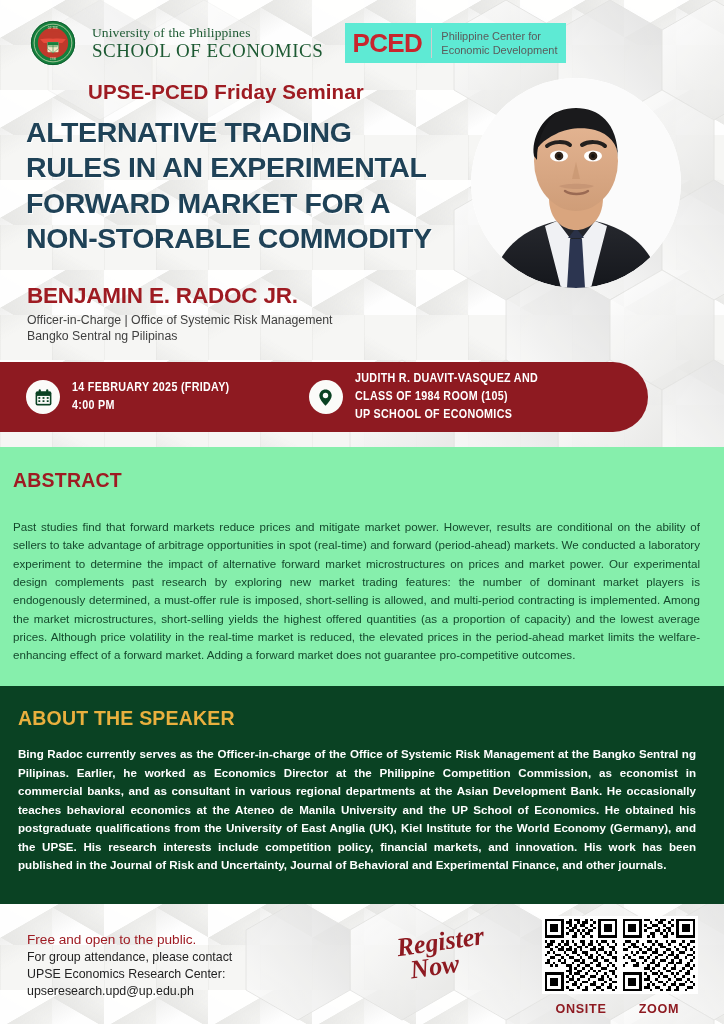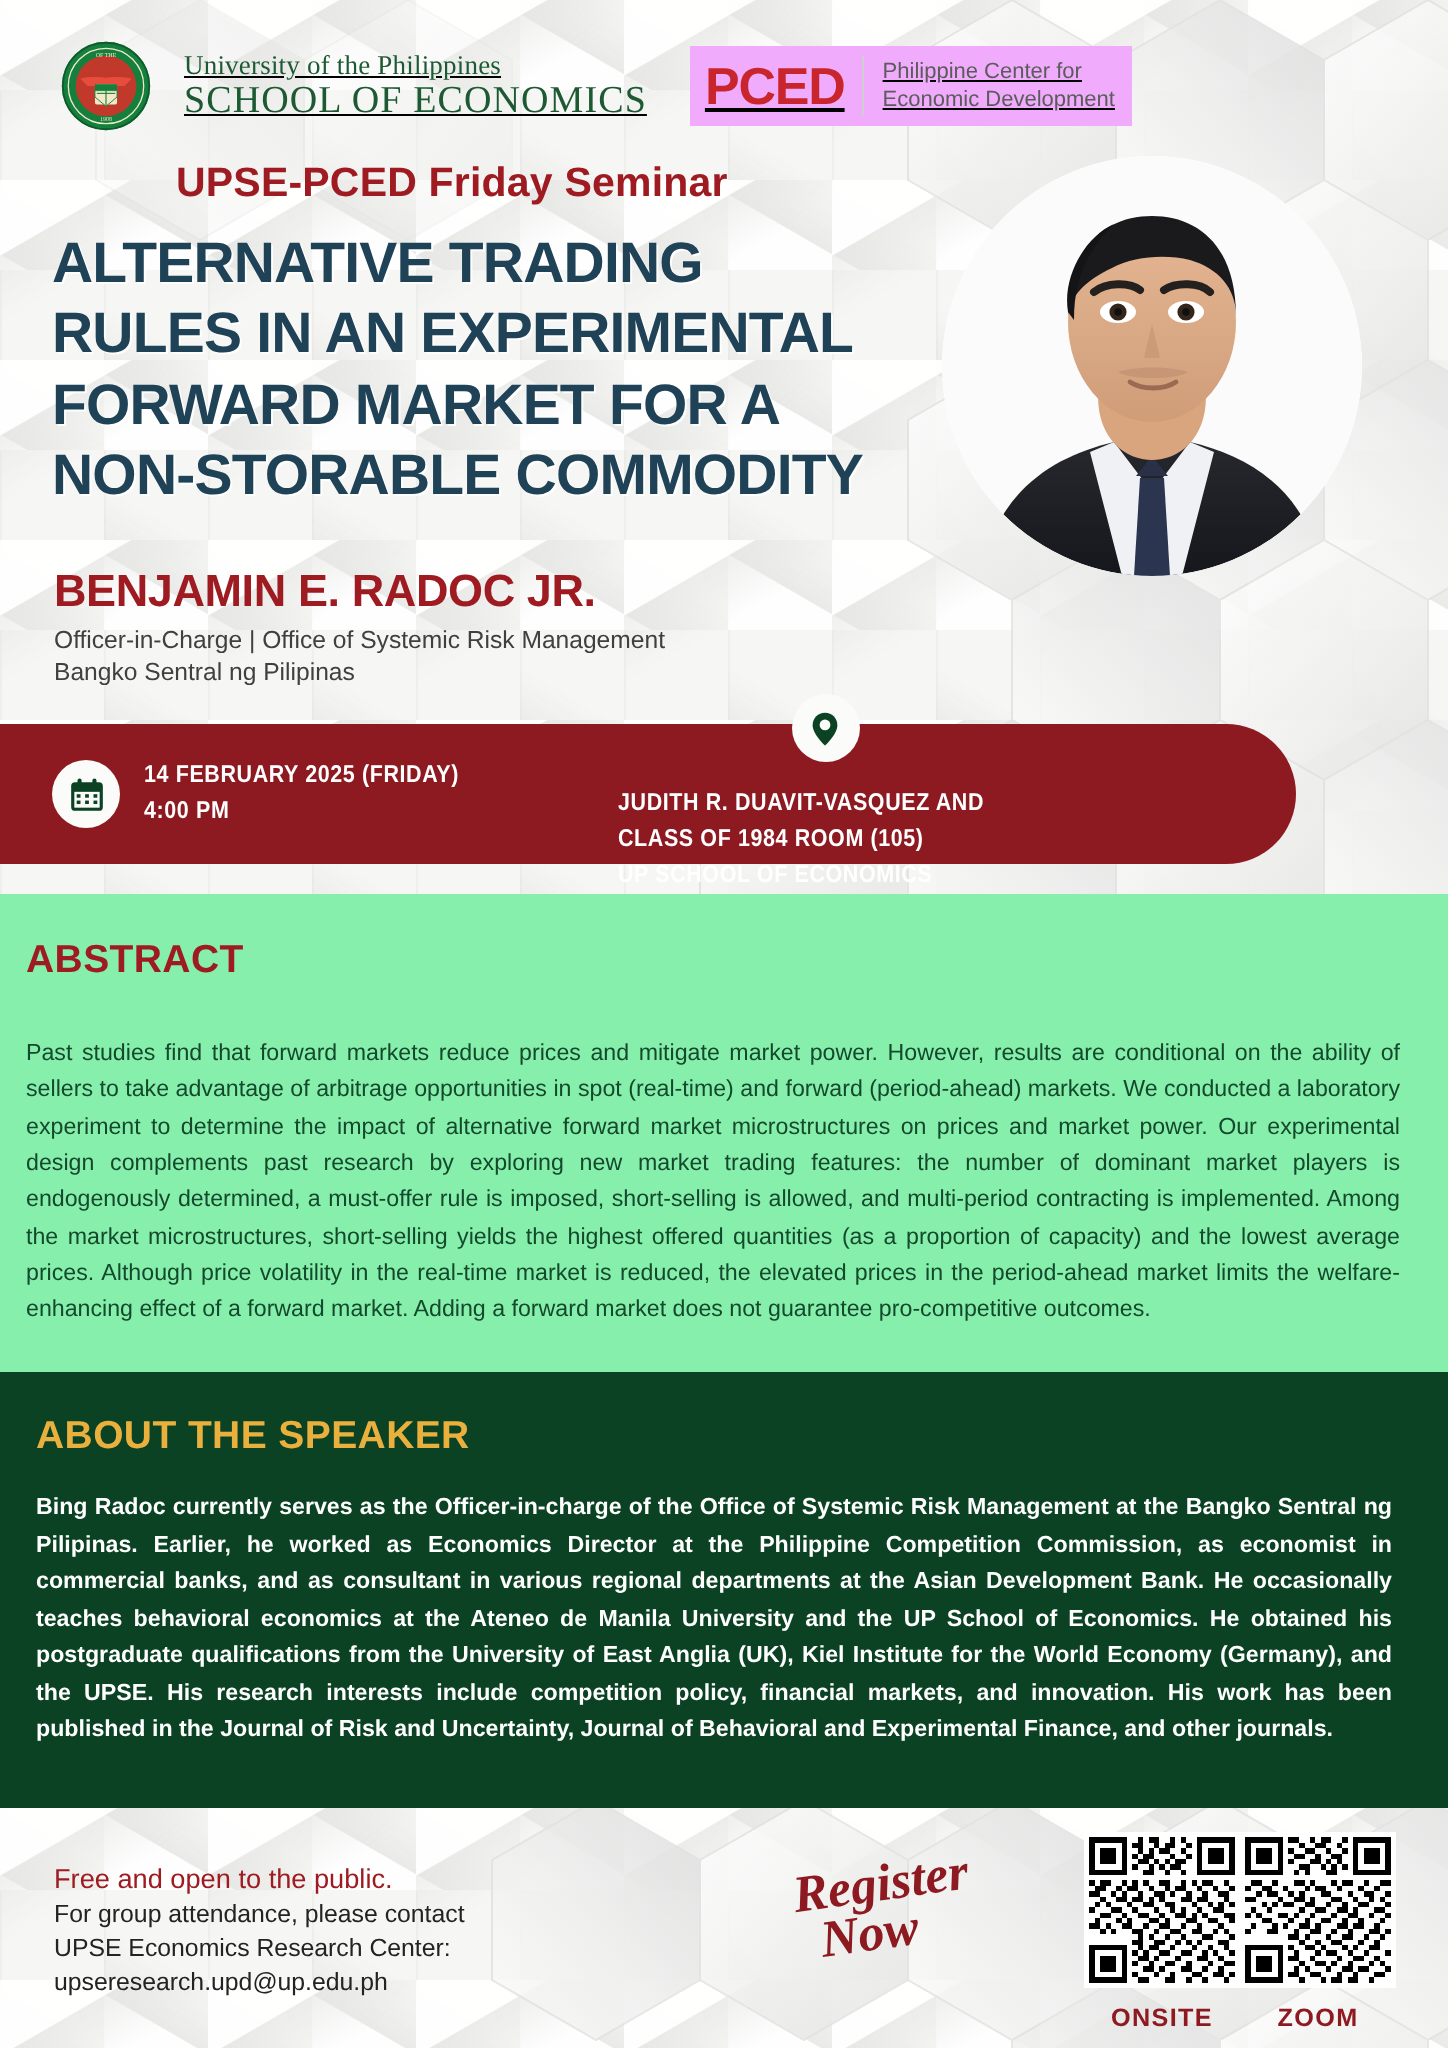--- a/index.html
+++ b/index.html
@@ -20,27 +20,27 @@
       linear-gradient(150deg, rgba(255,255,255,.95) 25%, rgba(228,228,226,.55) 25.5%, rgba(255,255,255,0) 48%),
       linear-gradient(30deg, rgba(255,255,255,.9) 25%, rgba(222,222,220,.5) 25.5%, rgba(255,255,255,0) 48%),
       linear-gradient(90deg, rgba(236,236,234,.75) 1px, rgba(255,255,255,0) 1px);
     background-size:104px 90px, 104px 90px, 52px 90px;
     background-position:0 0, 52px 45px, 0 0;
   }
   .hexlayer { position:absolute; inset:0; opacity:.85; }
   .hexlayer svg { width:100%; height:100%; display:block; }
 
   
-  .logos { position:absolute; left:30px; top:20px; display:flex; align-items:center; gap:16px; z-index:6;text-decoration:underline; }
+  .logos { position:absolute; left:30px; top:20px; display:flex; align-items:center; gap:16px; z-index:6; }
   .up-seal { width:46px; height:46px; flex:0 0 auto; }
   .up-text { line-height:1.12; color:#1d5a33; font-family:"Liberation Serif", serif; }
   .up-text .l1 { font-size:13.5px; letter-spacing:.1px; }
   .up-text .l2 { font-size:19px; letter-spacing:.55px; }
   .pced-box {
-    display:flex; align-items:center; gap:9px; background:#f0abfc;
+    display:flex; align-items:center; gap:9px; background:#5eead4;
     padding:5px 9px 5px 7px; margin-left:6px;
   }
   .pced-word { font-size:26px; font-weight:bold; color:#c8252d; letter-spacing:-.6px; line-height:1; font-family:"Liberation Sans", sans-serif; }
   .pced-div { width:1px; height:30px; background:#cfcfcf; }
   .pced-sub { font-size:11px; color:#5b5b5b; line-height:1.3; }
 
   
   .kicker {
     position:absolute; left:88px; top:80px; z-index:6;
     color:#9e1b22; font-size:20.5px; font-weight:bold; letter-spacing:.1px;
@@ -71,21 +71,21 @@
   .portrait svg { display:block; width:100%; height:100%; }
 
   
   .banner {
     position:absolute; left:0; top:362px; width:648px; height:70px;
     background:#8e1a21; border-radius:0 38px 38px 0; z-index:6;
     display:flex; align-items:center;
   }
   .binfo { display:flex; align-items:center; gap:12px; }
   .binfo.date { margin-left:26px; }
-  .binfo.venue { margin-left:58px;flex-direction:column; }
+  .binfo.venue { margin-left:58px; }
   .bicon {
     width:34px; height:34px; border-radius:50%; background:#fbfbf9;
     display:flex; align-items:center; justify-content:center; flex:0 0 auto;
   }
   .btext {
     color:#fff; font-size:12.2px; font-weight:bold; line-height:1.45;
     letter-spacing:.35px;
     transform:scaleX(.88); transform-origin:left center;
     white-space:nowrap;
   }

